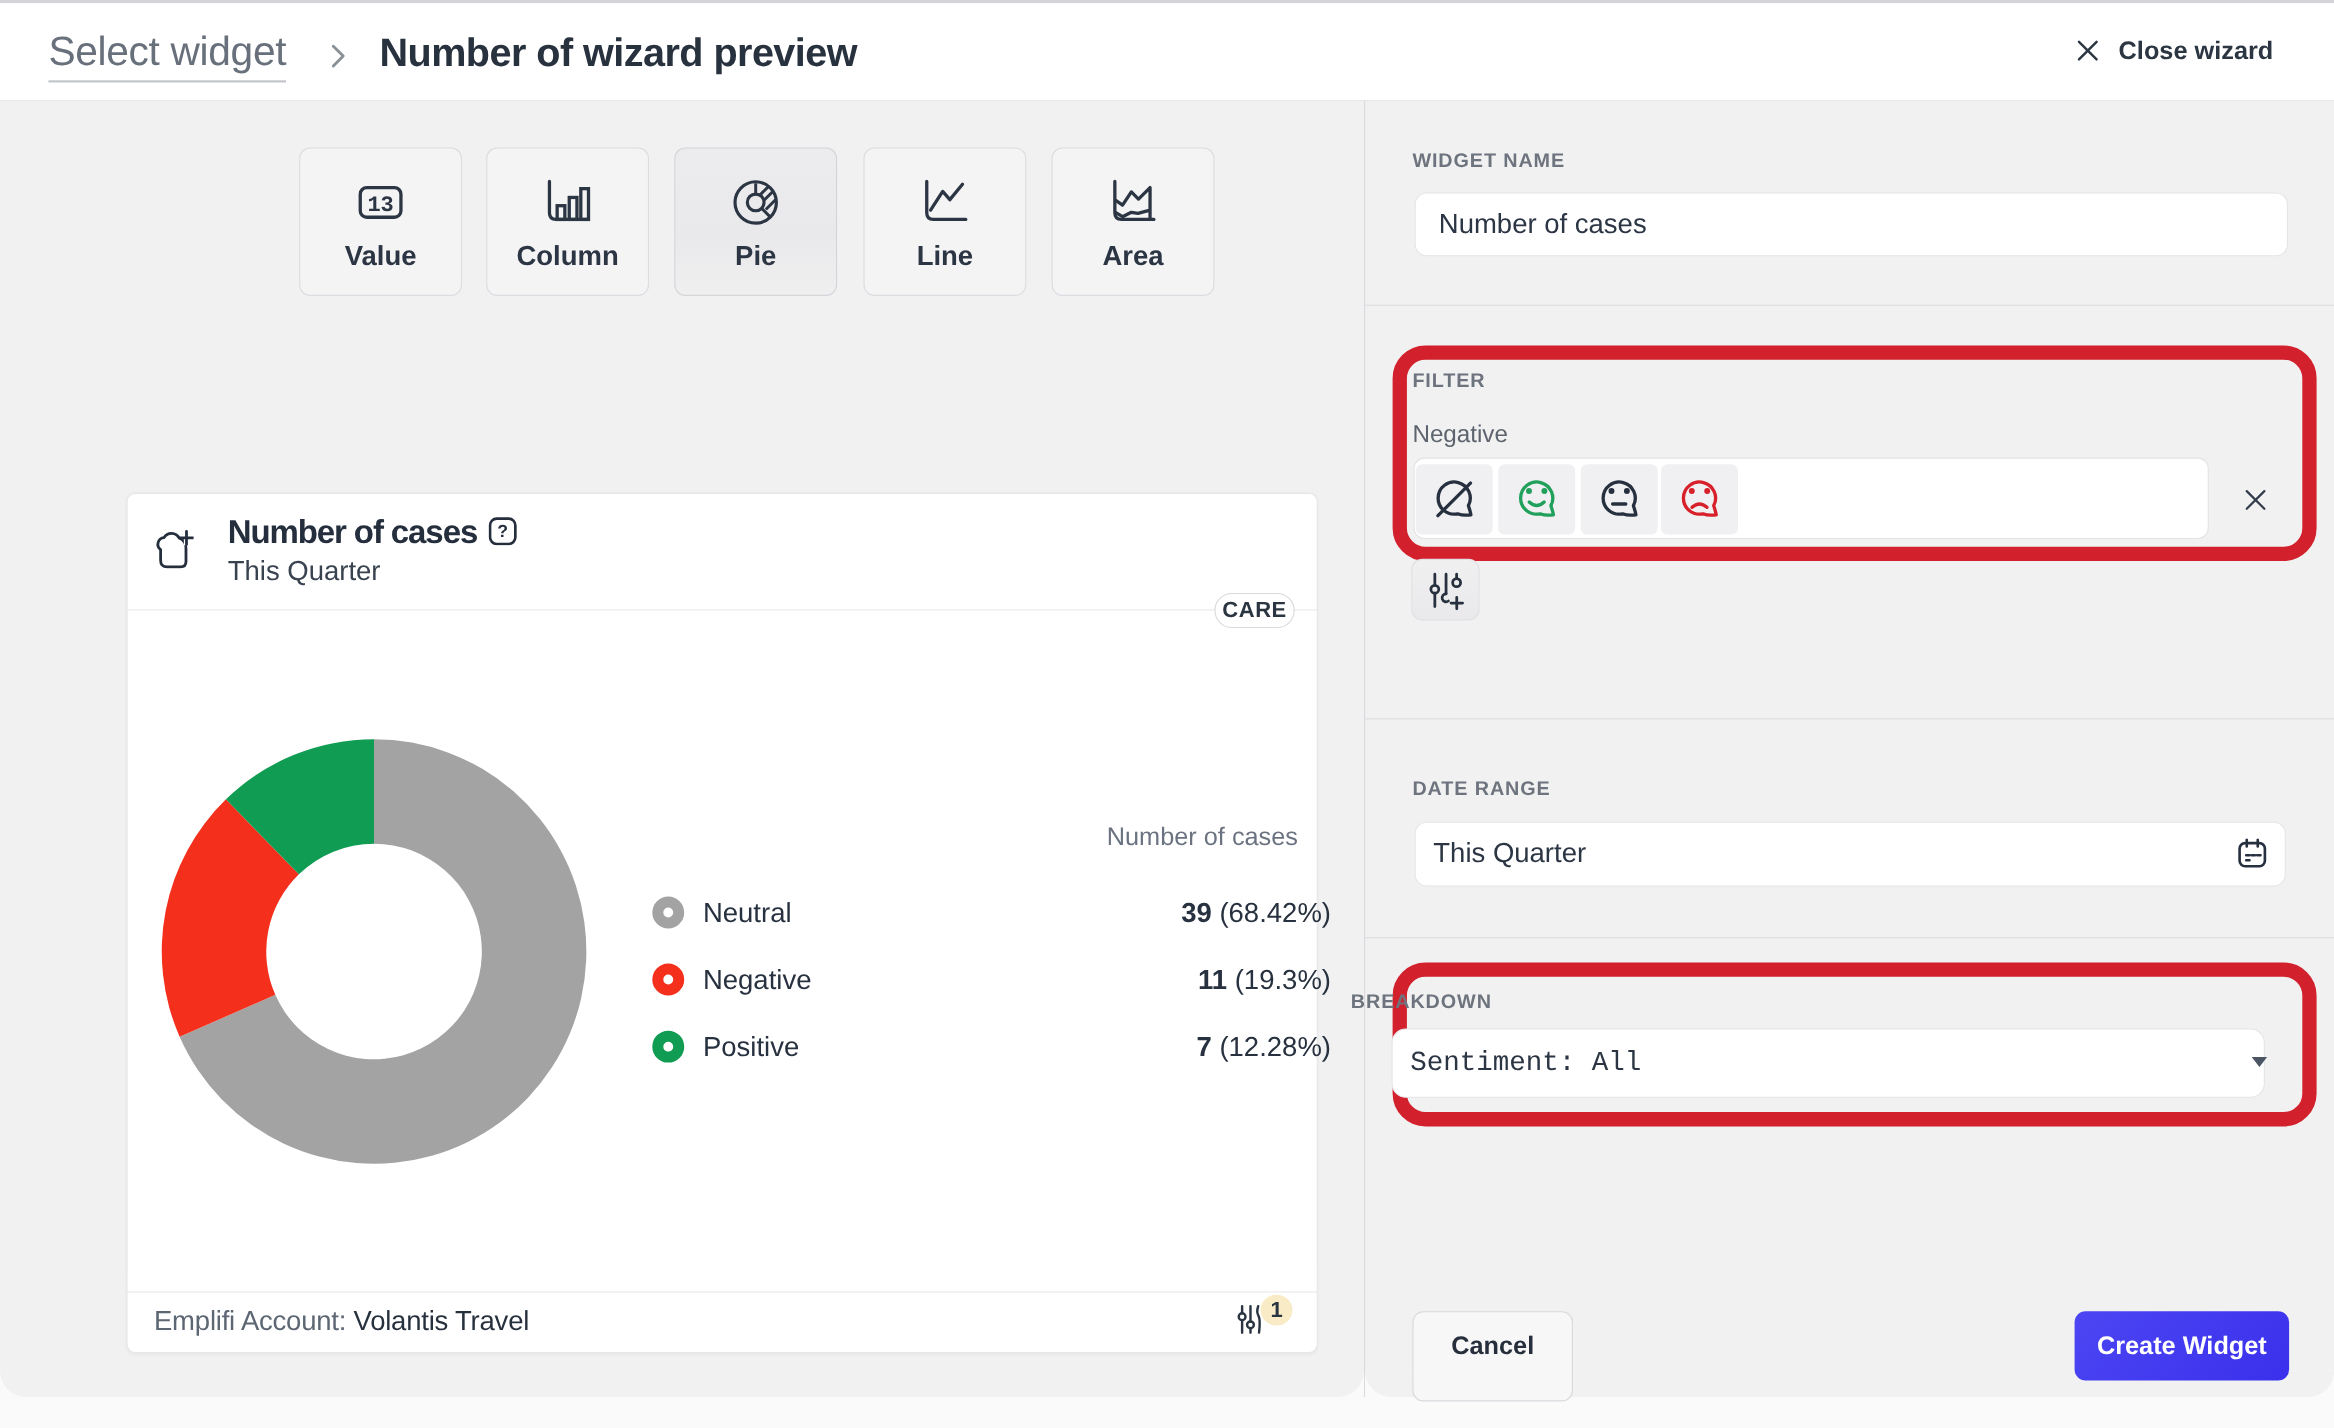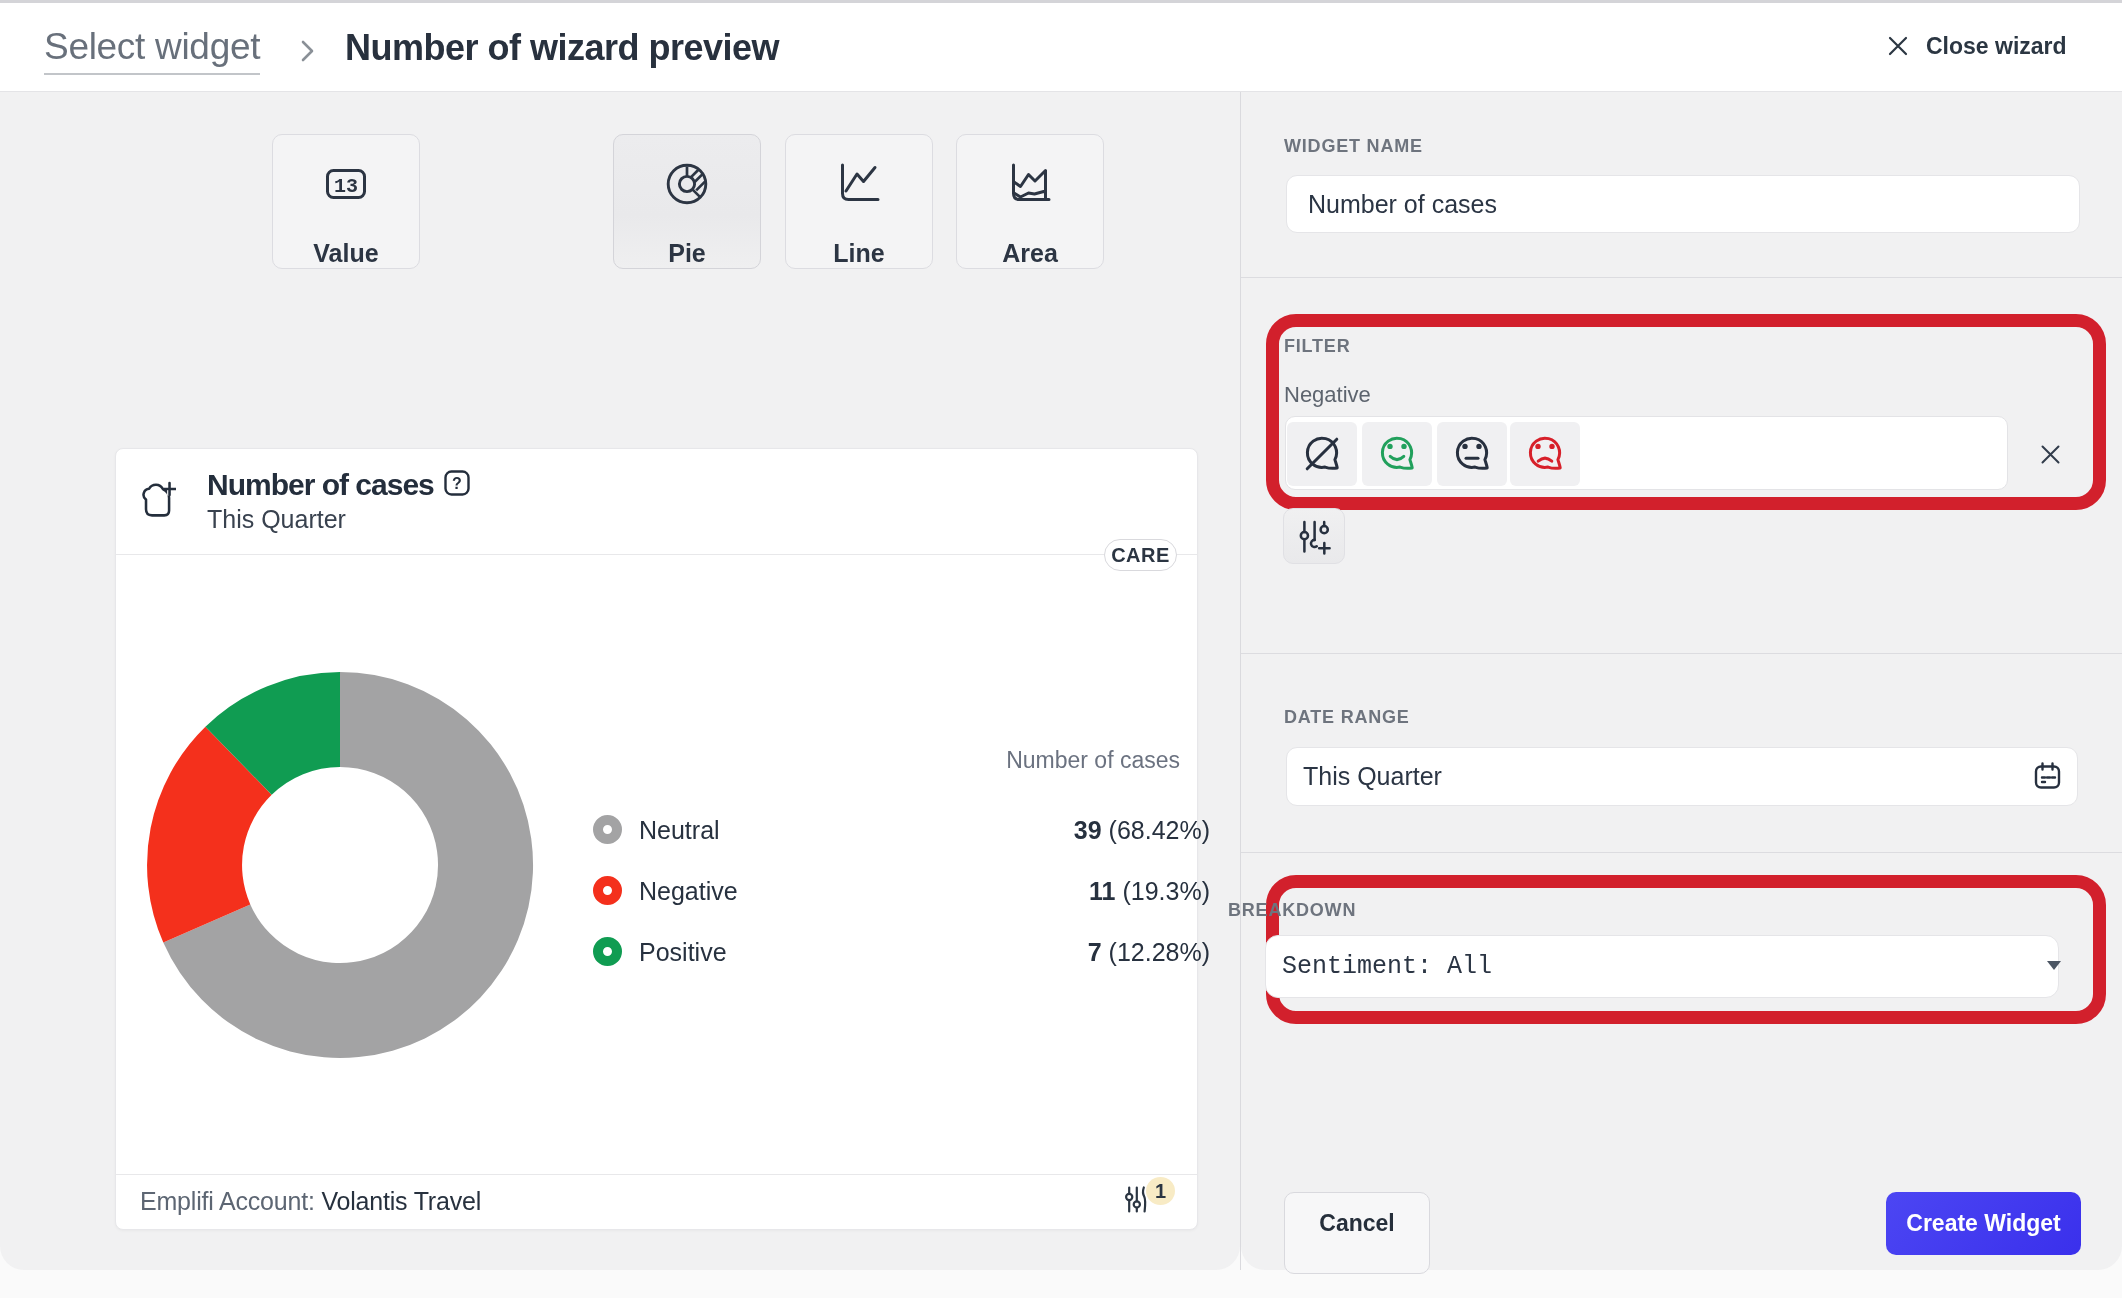--- a/index.html
+++ b/index.html
@@ -15,21 +15,21 @@
 #closew span { vertical-align:top; display:inline-block; margin:-3px 0 0 18px; font-size:23px; font-weight:bold; color:#2b3642; }
 #main { left:0; top:92px; width:2122px; height:1178px; background:#f1f1f2; }
 #vdiv { left:1240px; top:92px; width:1px; height:1178px; background:#dadade; }
 #main-bl { left:0; top:1246px; width:1240px; height:24px; background:#f1f1f2; border-radius:0 0 24px 24px; }
 #main-br { left:1241px; top:1246px; width:881px; height:24px; background:#f1f1f2; border-radius:0 0 24px 24px; }
 #under-bl { left:0; top:1246px; width:1240px; height:24px; background:#fafafa; }
 #under-br { left:1241px; top:1246px; width:881px; height:24px; background:#fafafa; }
 
 .tbtn { top:134px; width:148px; height:135px; background:#f4f4f5; border:1px solid #dcdce1; border-radius:10px; text-align:center; }
 .tbtn .ic { margin-top:24px; height:59px; }
-.tbtn .lb { font-size:25px; font-weight:bold; color:#2c3543; margin-top:21px; }
+.tbtn .lb { font-size:25px; font-weight:bold; color:#2c3543; margin-top:1px; }
 #tb-pie { background:linear-gradient(180deg,#ececee 0%,#e9e9eb 60%,#efeff0 100%); border-color:#d4d4d9; }
 
 #card { left:115px; top:448px; width:1083px; height:782px; background:#fff; border:1px solid #e7e7ea; border-radius:8px; box-shadow:0 1px 3px rgba(0,0,0,0.04); }
 #card-head { left:115px; top:448px; width:1083px; height:107px; border-bottom:1px solid #e8e8ea; }
 #card-title { left:207px; top:468px; font-size:30px; font-weight:bold; color:#242e3c; letter-spacing:-1px; }
 #card-sub { left:207px; top:505px; font-size:25px; color:#39424f; }
 #caseicon { left:140px; top:480px; }
 #helpicon { left:444px; top:470px; }
 #carebadge { left:1104px; top:539px; width:73px; height:32px; background:#fff; border:1px solid #d9d9dd; border-radius:16px; text-align:center; line-height:30px; font-size:20px; font-weight:bold; color:#2b3542; letter-spacing:0.5px; }
 
@@ -93,20 +93,29 @@
   <div class="abs" id="main-bl"></div>
     <div class="abs" id="main-br"></div>
 
   <div class="abs tbtn" style="left:272px;">
       <div class="ic"><svg width="44" height="50" viewBox="0 0 44 50">
           <rect x="3.5" y="11.5" width="37" height="27" rx="6" fill="none" stroke="#2c3543" stroke-width="3"></rect>
           <text x="22" y="32.5" text-anchor="middle" font-size="20" font-weight="bold" fill="#2c3543" font-family="Liberation Mono,monospace">13</text>
         </svg></div>
       <div class="lb">Value</div>
     </div>
+  <div class="abs tbtn" style="left:442px;">
+      <div class="ic"><svg width="46" height="50" viewBox="0 0 46 50">
+          <path d="M6.5 6 V 34.5 Q 6.5 40.5 12.5 40.5 H 42" fill="none" stroke="#2c3543" stroke-width="3" stroke-linecap="round"></path>
+          <rect x="13.5" y="28" width="7" height="12.5" fill="none" stroke="#2c3543" stroke-width="3"></rect>
+          <rect x="24.5" y="20.5" width="7" height="20" fill="none" stroke="#2c3543" stroke-width="3"></rect>
+          <rect x="35" y="12.5" width="7" height="28" fill="none" stroke="#2c3543" stroke-width="3"></rect>
+        </svg></div>
+      <div class="lb">Column</div>
+    </div>
   <div class="abs tbtn" id="tb-pie" style="left:613px;">
       <div class="ic"><svg width="48" height="50" viewBox="0 0 48 50">
           <circle cx="24" cy="25" r="18.8" fill="none" stroke="#2c3543" stroke-width="2.9"></circle>
           <circle cx="24" cy="25" r="7.6" fill="none" stroke="#2c3543" stroke-width="2.9"></circle>
           <path d="M24 7.6 V 17.4 M29.4 30.4 L 36.9 37.9 M27.8 18.4 L 35.9 10.2 M31.4 23.3 L 39.8 14.9 M33.2 31.4 L 42.2 22.4" fill="none" stroke="#2c3543" stroke-width="2.7"></path>
         </svg></div>
       <div class="lb">Pie</div>
     </div>
   <div class="abs tbtn" style="left:956px;">
       <div class="ic"><svg width="46" height="50" viewBox="0 0 46 50">

